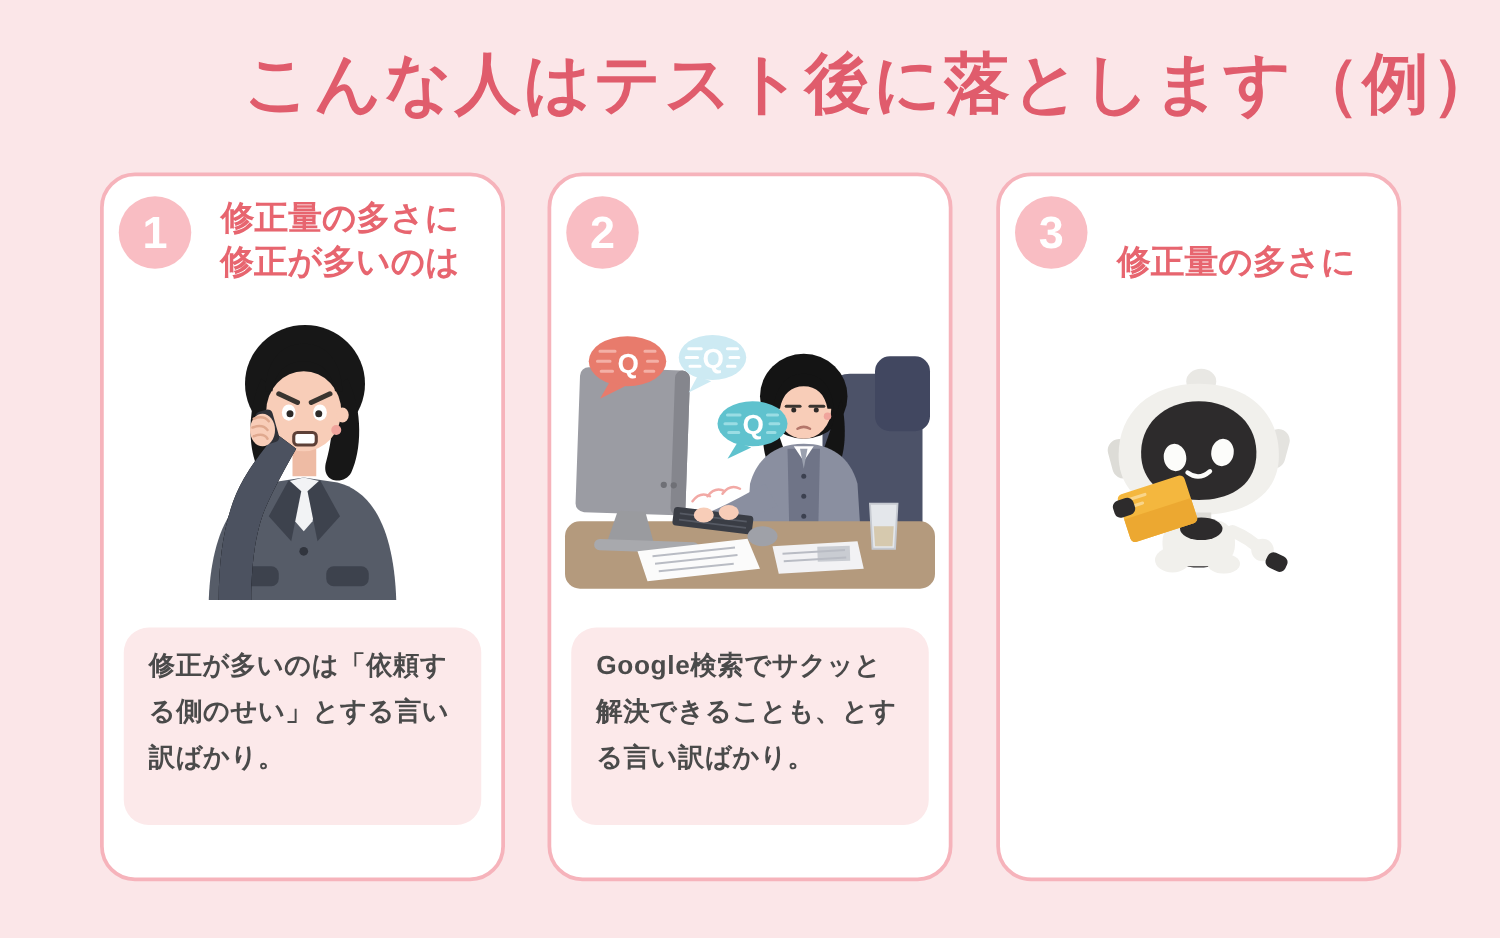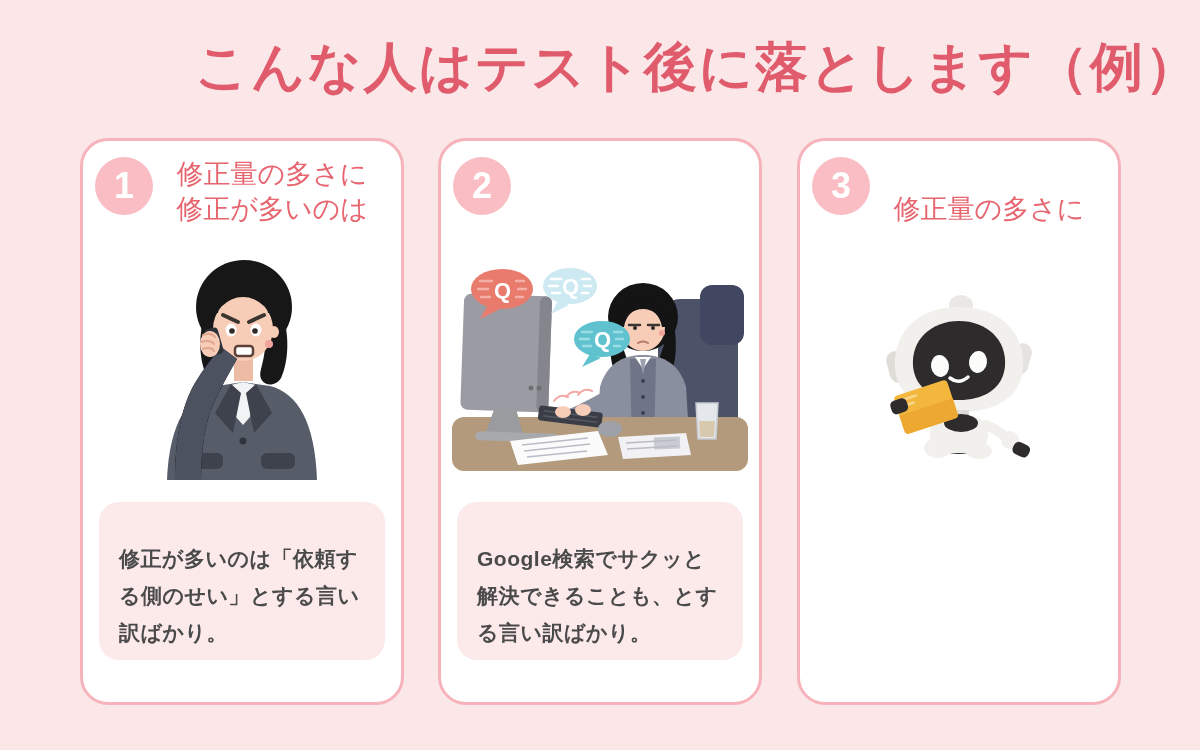--- a/index.html
+++ b/index.html
@@ -39,34 +39,34 @@
     color: #ffffff;
     font-size: 36px; font-weight: 900;
     display: flex; align-items: center; justify-content: center;
   }
   .heading {
     position: absolute;
     left: 66px; right: 6px; top: 16px;
     text-align: center;
     color: #e7656f;
     font-size: 27px;
-    font-weight: 400;
+    font-weight: 700;
     line-height: 1.3;
   }
   .illus { position: absolute; }
   .illus-1 { left: 54px; top: 104px; }
   .illus-2 { left: 9px;  top: 118px; }
   .illus-3 { left: 64px; top: 148px; }
   .note {
     position: absolute;
     left: 16px; right: 16px; top: 361px;
     height: 158px;
     background: #fce9ea;
     border-radius: 20px;
-    padding: 39px 20px;
+    padding: 13px 20px;
     color: #4a4a4a;
     font-size: 21px;
     font-weight: 600;
     line-height: 1.75;
     letter-spacing: 0.5px;
   }
   svg text.q {
     font-family: "Liberation Sans", "DejaVu Sans", sans-serif;
     font-weight: bold;
     font-size: 22px;

